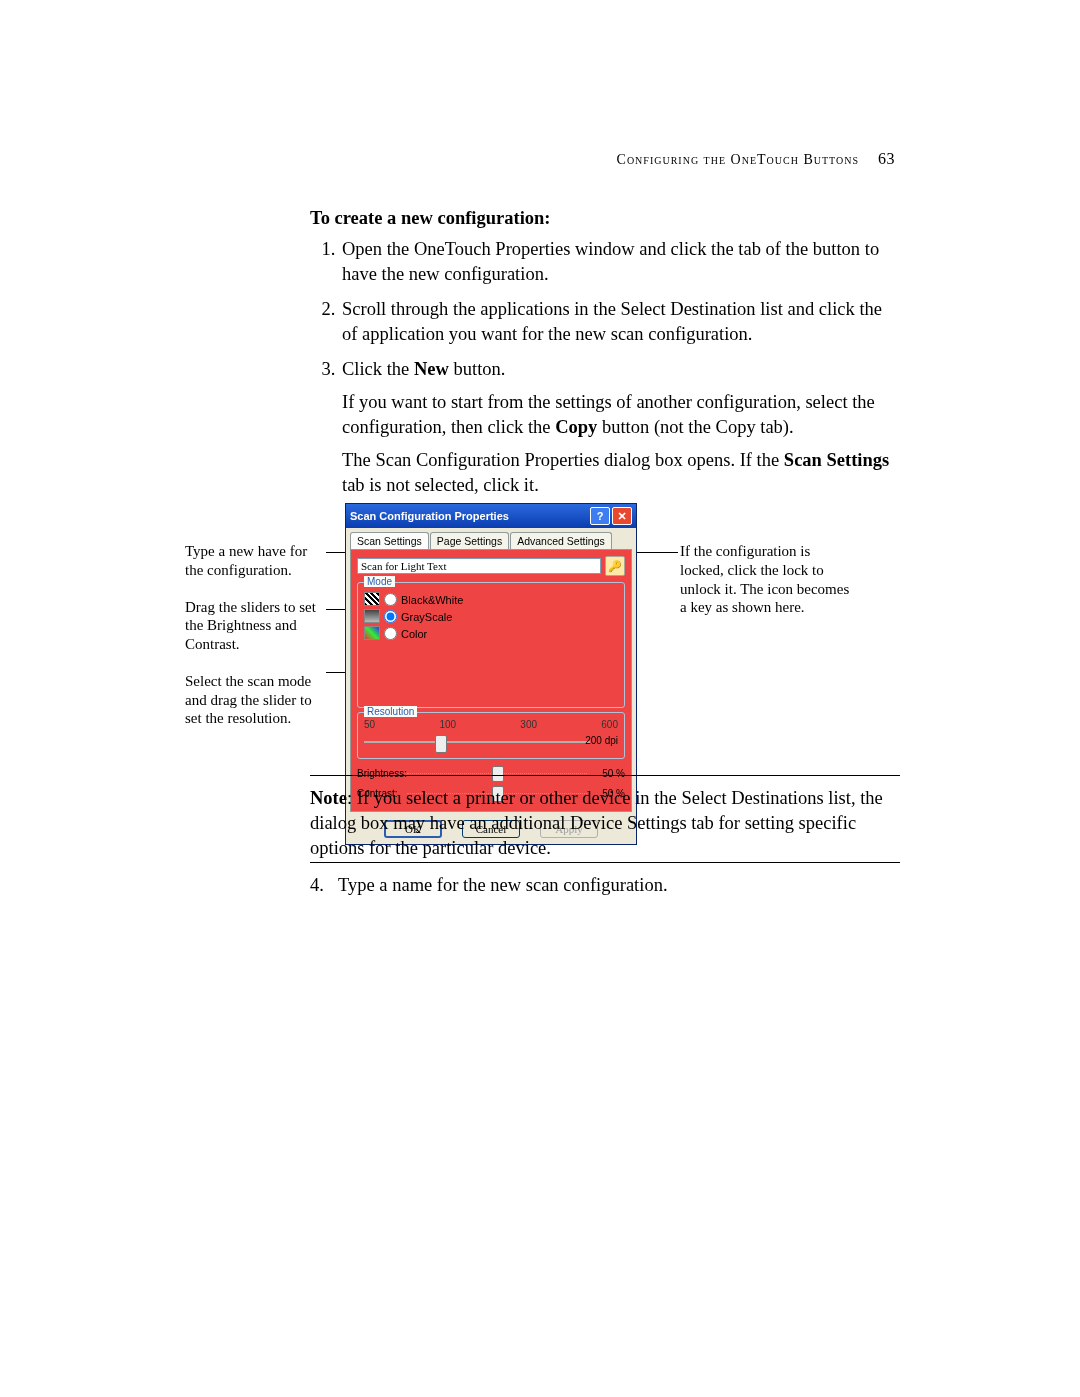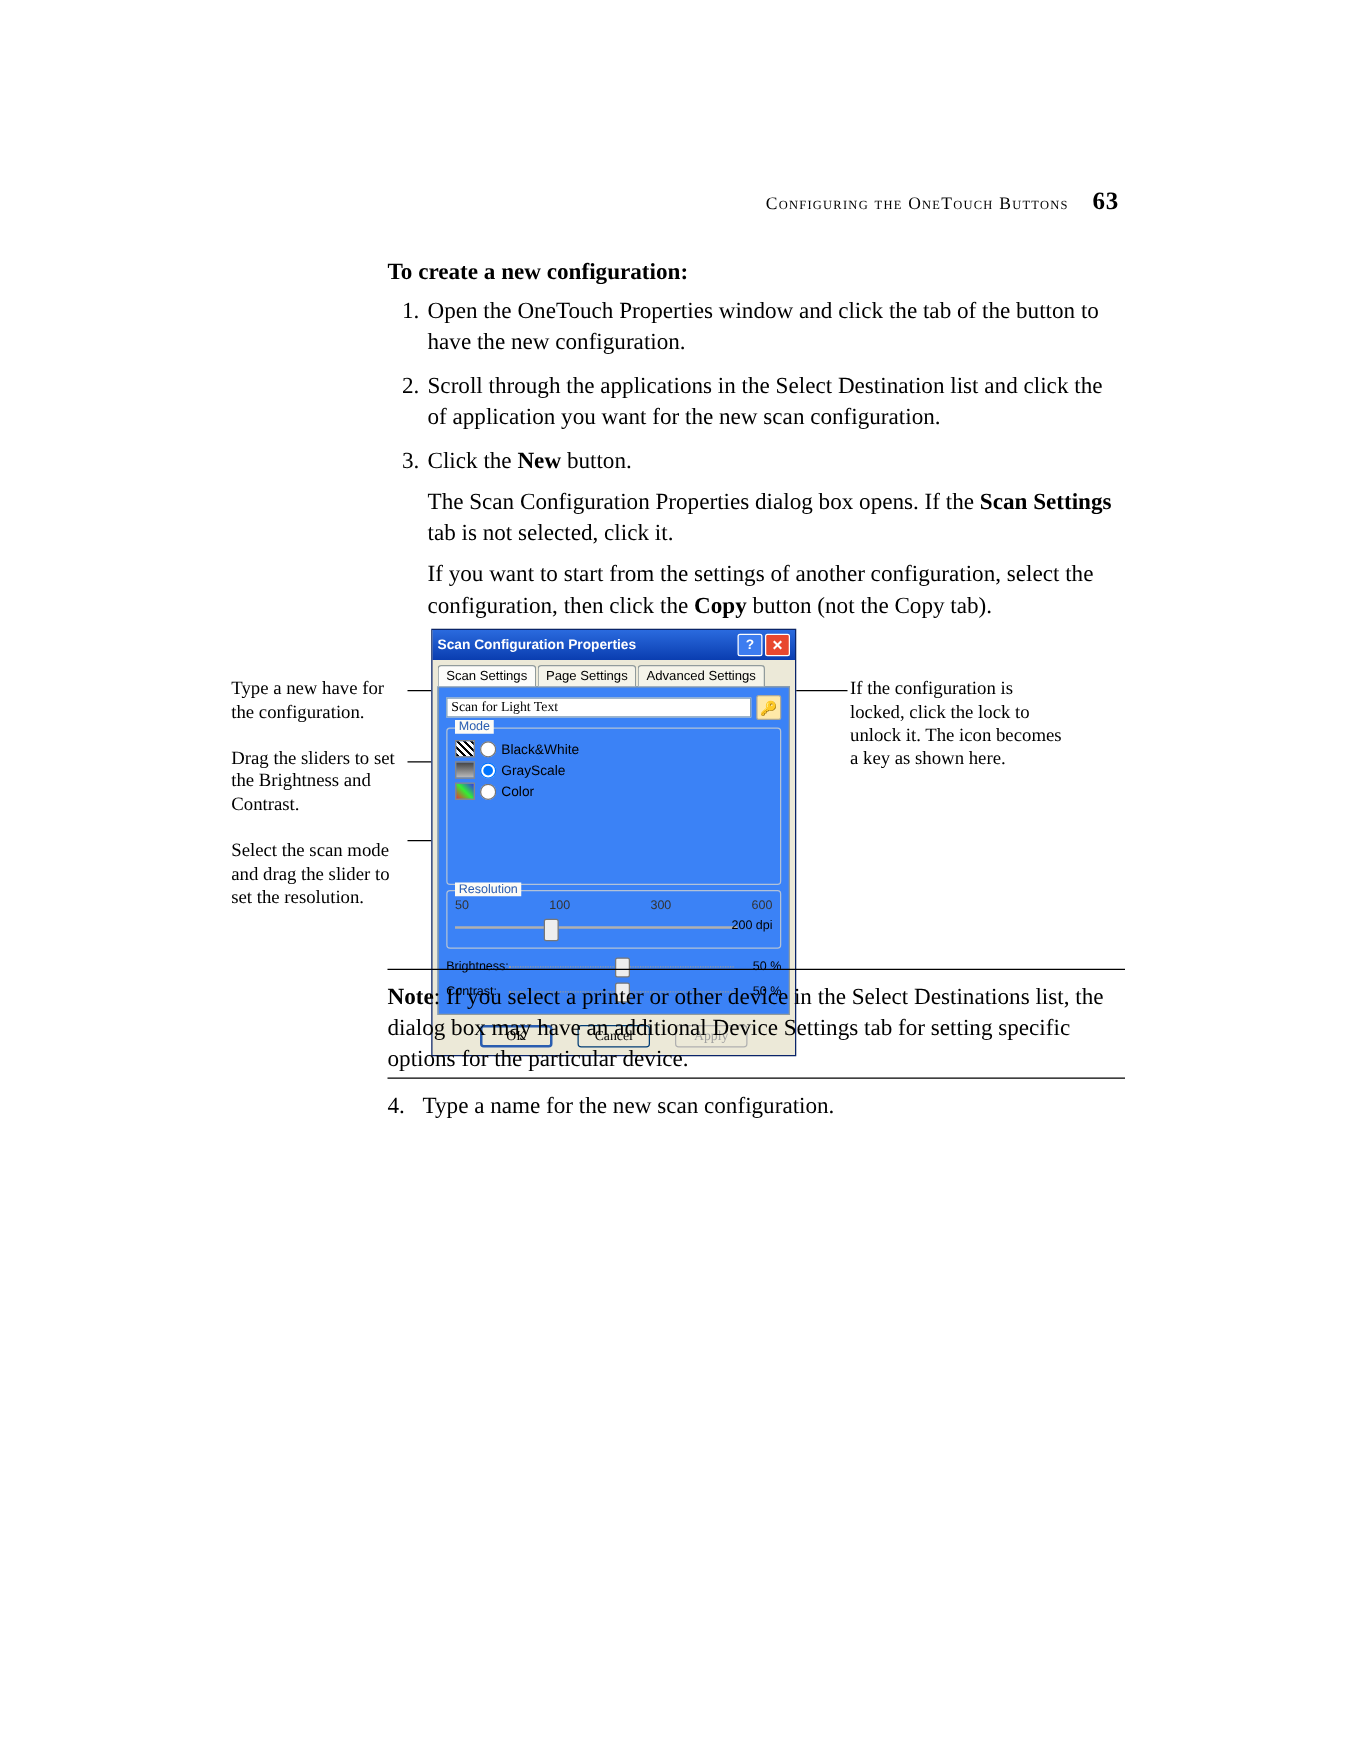--- a/index.html
+++ b/index.html
@@ -18,21 +18,21 @@
   height: 1397px;
 }
 .header {
   position: absolute;
   top: 150px;
   right: 185px;
   font-size: 14px;
   letter-spacing: 0.5px;
 }
 .header-text { font-variant: small-caps; letter-spacing: 1px; }
-.page-num { font-weight: bold; margin-left: 15px; font-size: 20px;}
+.page-num { font-weight: normal; margin-left: 15px; font-size: 16px;}
 .body {
   position: absolute;
   top: 208px;
   left: 310px;
   width: 590px;
 }
 .subhead { font-weight: bold; font-size: 18.5px; margin-bottom: 8px;}
 ol.steps { margin: 0; padding-left: 30px; font-size: 18.5px; line-height: 1.35;}
 ol.steps > li { padding-left: 2px; margin-bottom: 10px;}
 ol.steps p { margin: 8px 0 0 0;}
@@ -96,21 +96,21 @@
   width: 18px; height: 16px;
   display: inline-flex; align-items:center; justify-content:center;
   font-weight:bold; font-family: Arial;
   border: 1px solid #fff; border-radius:2px; margin-left:2px;
 }
 .tbn.help{ background:#3d7df0; color:#fff;}
 .tbn.close{ background:#e8482e; color:#fff;}
 .tabstrip { margin: 4px 4px 0 4px; display:flex;}
 .tab { border:1px solid #919b9c; border-bottom:none; background:#f5f4ea; padding: 2px 6px; font-size:10.5px; border-radius:3px 3px 0 0; margin-right:1px;}
 .tab.active { background:#fcfcfa;}
-.tabbody { border:1px solid #919b9c; margin: 0 4px 4px 4px; padding: 6px; background:#3b82f6;}
+.tabbody { border:1px solid #919b9c; margin: 0 4px 4px 4px; padding: 6px; background:#ef4444;}
 .namefield {
   display:flex; gap:4px; align-items:center; margin-bottom:6px;
 }
 .namefield input{
   flex:1; font-family:Tahoma; font-size:11px; padding:1px 3px; border:1px solid #7f9db9; background:#fff;
 }
 .lockbtn {
   width:18px; height:18px; border:1px solid #aca899; background:#ffe9a8; border-radius:2px;
   display:inline-flex; align-items:center; justify-content:center; font-size:11px;
 }
@@ -160,22 +160,22 @@
     <span class="page-num">63</span>
   </div>
 
   <div class="body">
     <div class="subhead">To create a new configuration:</div>
     <ol class="steps">
       <li><span>Open the OneTouch Properties window and click the tab of the button to have the new configuration.</span></li>
       <li><span>Scroll through the applications in the Select Destination list and click the of application you want for the new scan configuration.</span></li>
       <li>
         <span>Click the </span><span class="bold">New</span><span> button.</span>
+        <p><span>If you want to start from the settings of another configuration, select the configuration, then click the </span><span class="bold">Copy</span><span> button (not the Copy tab).</span></p>
         <p><span>The Scan Configuration Properties dialog box opens. If the </span><span class="bold">Scan Settings</span><span> tab is not selected, click it.</span></p>
-        <p><span>If you want to start from the settings of another configuration, select the configuration, then click the </span><span class="bold">Copy</span><span> button (not the Copy tab).</span></p>
       </li>
     </ol>
   </div>
 
   <div class="leftcol" style="top:542px;">
     <div class="callout">Type a new have for the configuration.</div>
     <div class="callout">Drag the sliders to set the Brightness and Contrast.</div>
     <div class="callout">Select the scan mode and drag the slider to set the resolution.</div>
   </div>
 

